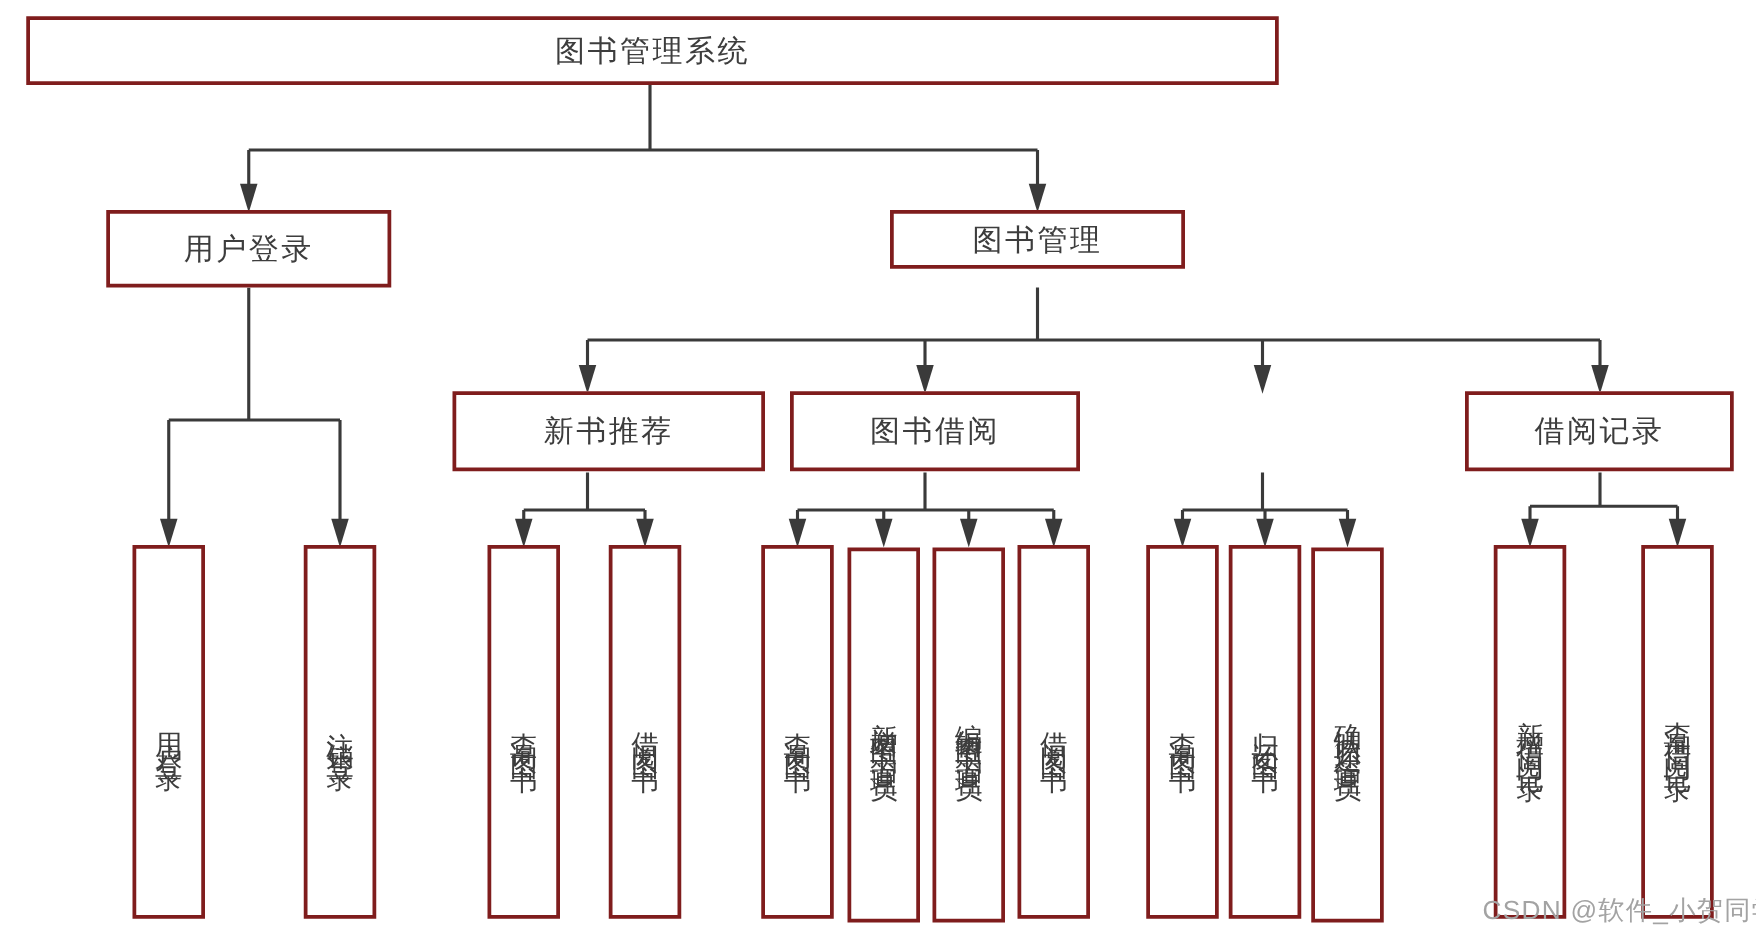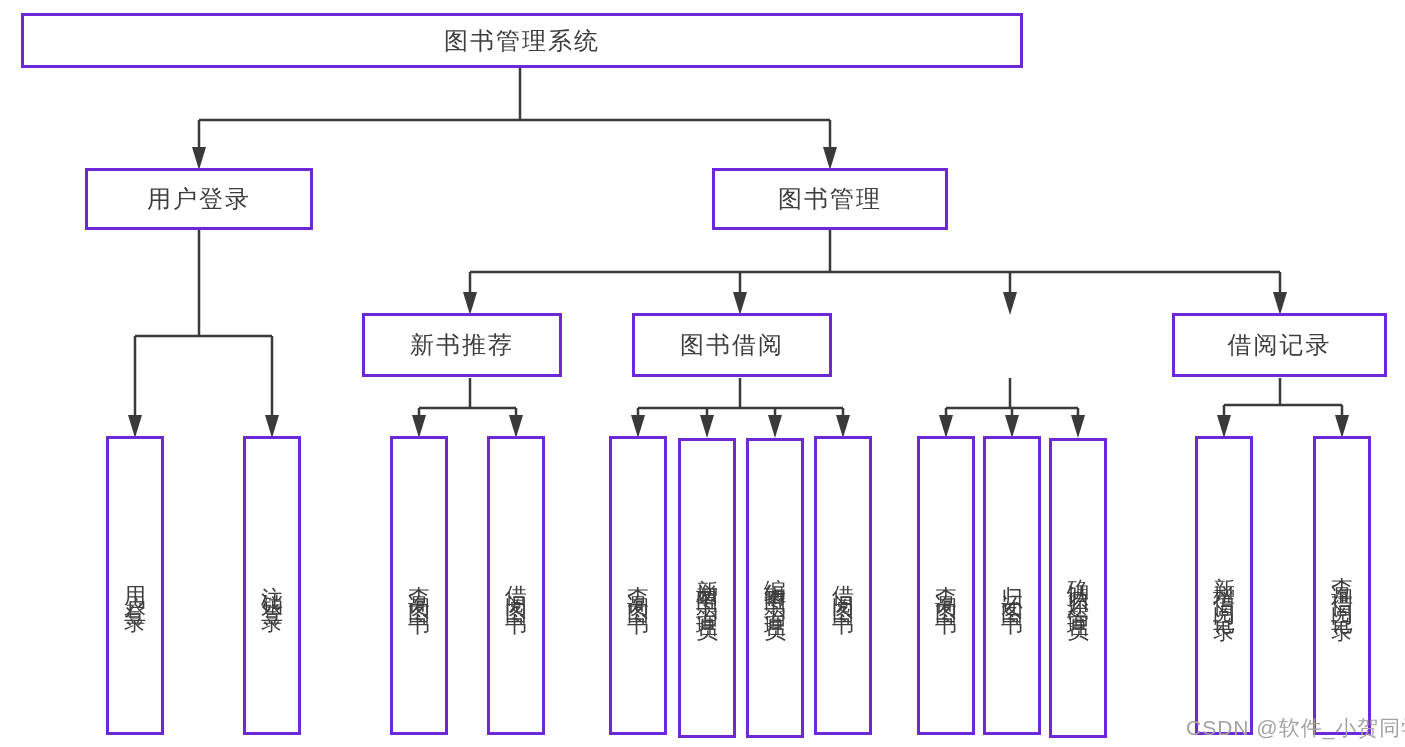--- a/index.html
+++ b/index.html
@@ -3,21 +3,21 @@
 <meta charset="utf-8">
 <style>
   html,body{margin:0;padding:0;background:#ffffff;}
   .stage{
     position:relative;width:1405px;height:747px;background:#ffffff;overflow:hidden;
     font-family:"Liberation Sans","DejaVu Sans",sans-serif;
   }
   svg.connectors{position:absolute;left:0;top:0;}
   .box{
     position:absolute;box-sizing:border-box;background:#ffffff;
-    border:3px solid #6d28d9;color:#3d3d3d;
+    border:3px solid #7f1d1d;color:#3d3d3d;
     display:flex;align-items:center;justify-content:center;
   }
   .hbox{font-size:24px;letter-spacing:2px;white-space:nowrap;}
   .vbox{padding:4px 0;}
   .vtext{
     writing-mode:vertical-rl;text-orientation:mixed;
     font-size:22px;line-height:1.1;letter-spacing:9px;color:#3d3d3d;
   }
   .watermark{
     position:absolute;left:1186px;top:714px;
@@ -68,24 +68,24 @@
       <polygon points="1005,415 1019,415 1012,438"></polygon>
       <polygon points="1071,415 1085,415 1078,438"></polygon>
       <polygon points="1217,415 1231,415 1224,438"></polygon>
       <polygon points="1335,415 1349,415 1342,438"></polygon>
     </g>
   </svg>
 
   <div class="box hbox" style="left:21px;top:13px;width:1002px;height:55px">图书管理系统</div>
 
   <div class="box hbox" style="left:85px;top:168px;width:228px;height:62px">用户登录</div>
-  <div class="box hbox" style="left:712px;top:168px;width:236px;height:62px">图书管理</div>
+  <div class="box hbox" style="left:712px;top:168px;width:236px;height:47px">图书管理</div>
 
-  <div class="box hbox" style="left:362px;top:313px;width:200px;height:64px">新书推荐</div>
-  <div class="box hbox" style="left:632px;top:313px;width:200px;height:64px">图书借阅</div>
+  <div class="box hbox" style="left:362px;top:313px;width:250px;height:64px">新书推荐</div>
+  <div class="box hbox" style="left:632px;top:313px;width:232px;height:64px">图书借阅</div>
   <div class="box hbox" style="left:1172px;top:313px;width:215px;height:64px">借阅记录</div>
 
   <div class="box vbox" style="left:106px;top:436px;width:58px;height:299px">
     <span class="vtext">用户登录</span>
   </div>
   <div class="box vbox" style="left:243px;top:436px;width:58px;height:299px">
     <span class="vtext">注销登录</span>
   </div>
 
   <div class="box vbox" style="left:390px;top:436px;width:58px;height:299px">

